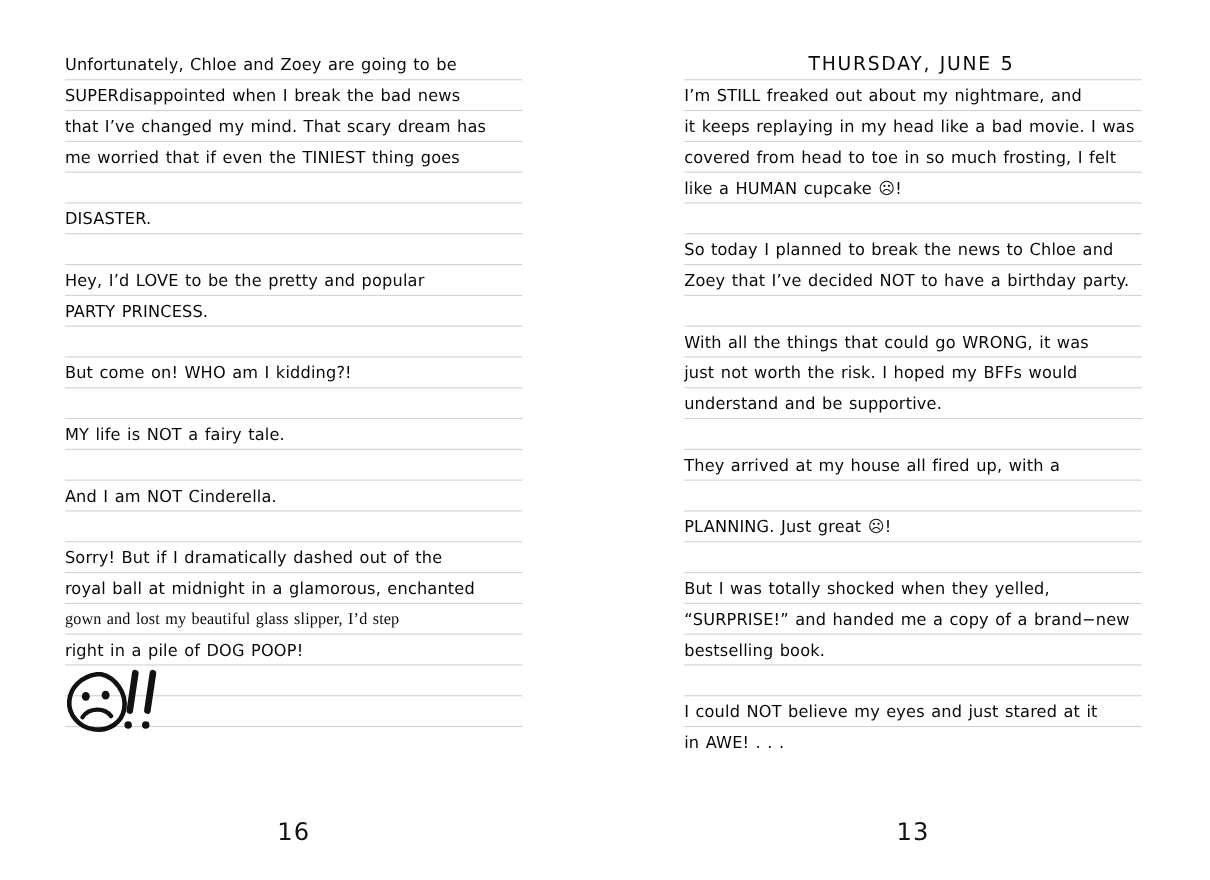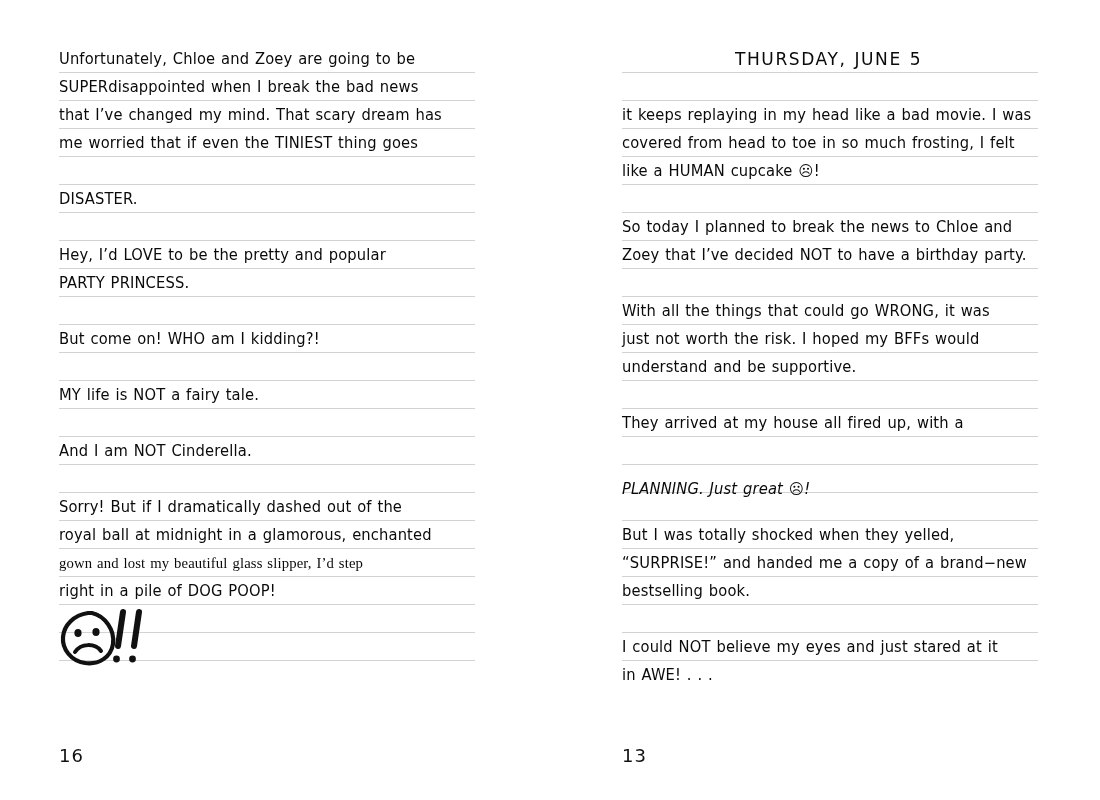--- a/index.html
+++ b/index.html
@@ -88,22 +88,23 @@
     width: 120px;
     height: 62px;
   }
   .doodle svg { display: block; }
 
   
   .pagenum {
     position: absolute;
     top: 745px;
     width: 100%;
+    text-align: center;
     font-family: "DejaVu Sans", sans-serif;
-    font-size: 18px;
+    font-size: 22px;
     color: #111;
     letter-spacing: 1px;
   }
 </style>
 </head>
 <body>
 
 <div class="spread">
 
   <div class="page left">
@@ -189,30 +190,31 @@
         <div class="rule" style="top: 492px; background: rgb(210, 210, 210);"></div>
         <div class="rule" style="top: 520px; background: rgb(210, 210, 210);"></div>
         <div class="rule" style="top: 548px; background: rgb(210, 210, 210);"></div>
         <div class="rule" style="top: 576px; background: rgb(210, 210, 210);"></div>
         <div class="rule" style="top: 604px; background: rgb(210, 210, 210);"></div>
         <div class="rule" style="top: 632px; background: rgb(210, 210, 210);"></div>
         <div class="rule" style="top: 660px; background: rgb(210, 210, 210);"></div>
       </div>
     <div class="textlayer">
         <div class="tline center" style="top: 45px;"><span>THURSDAY, JUNE 5</span></div>
+        <div class="tline" style="top: 73px;"><span>I’m STILL freaked out about my nightmare, and</span></div>
         <div class="tline" style="top: 101px;"><span>it keeps replaying in my head like a bad movie. I was</span></div>
         <div class="tline" style="top: 129px;"><span>covered from head to toe in so much frosting, I felt</span></div>
         <div class="tline" style="top: 157px;"><span>like a HUMAN cupcake ☹!</span></div>
         <div class="tline" style="top: 213px;"><span>So today I planned to break the news to Chloe and</span></div>
         <div class="tline" style="top: 241px;"><span>Zoey that I’ve decided NOT to have a birthday party.</span></div>
         <div class="tline" style="top: 297px;"><span>With all the things that could go WRONG, it was</span></div>
         <div class="tline" style="top: 325px;"><span>just not worth the risk. I hoped my BFFs would</span></div>
         <div class="tline" style="top: 353px;"><span>understand and be supportive.</span></div>
         <div class="tline" style="top: 409px;"><span>They arrived at my house all fired up, with a</span></div>
-        <div class="tline" style="top: 475px; font-style: italic;"><span>PLANNING. Just great ☹!</span></div>
+        <div class="tline" style="top: 465px;"><span>PLANNING. Just great ☹!</span></div>
         <div class="tline" style="top: 521px;"><span>But I was totally shocked when they yelled,</span></div>
         <div class="tline" style="top: 549px;"><span>“SURPRISE!” and handed me a copy of a brand−new</span></div>
         <div class="tline" style="top: 577px;"><span>bestselling book.</span></div>
         <div class="tline" style="top: 633px;"><span>I could NOT believe my eyes and just stared at it</span></div>
         <div class="tline" style="top: 661px;"><span>in AWE! . . .</span></div>
       </div>
     <div class="pagenum">13</div>
   </div>
 
 </div>

